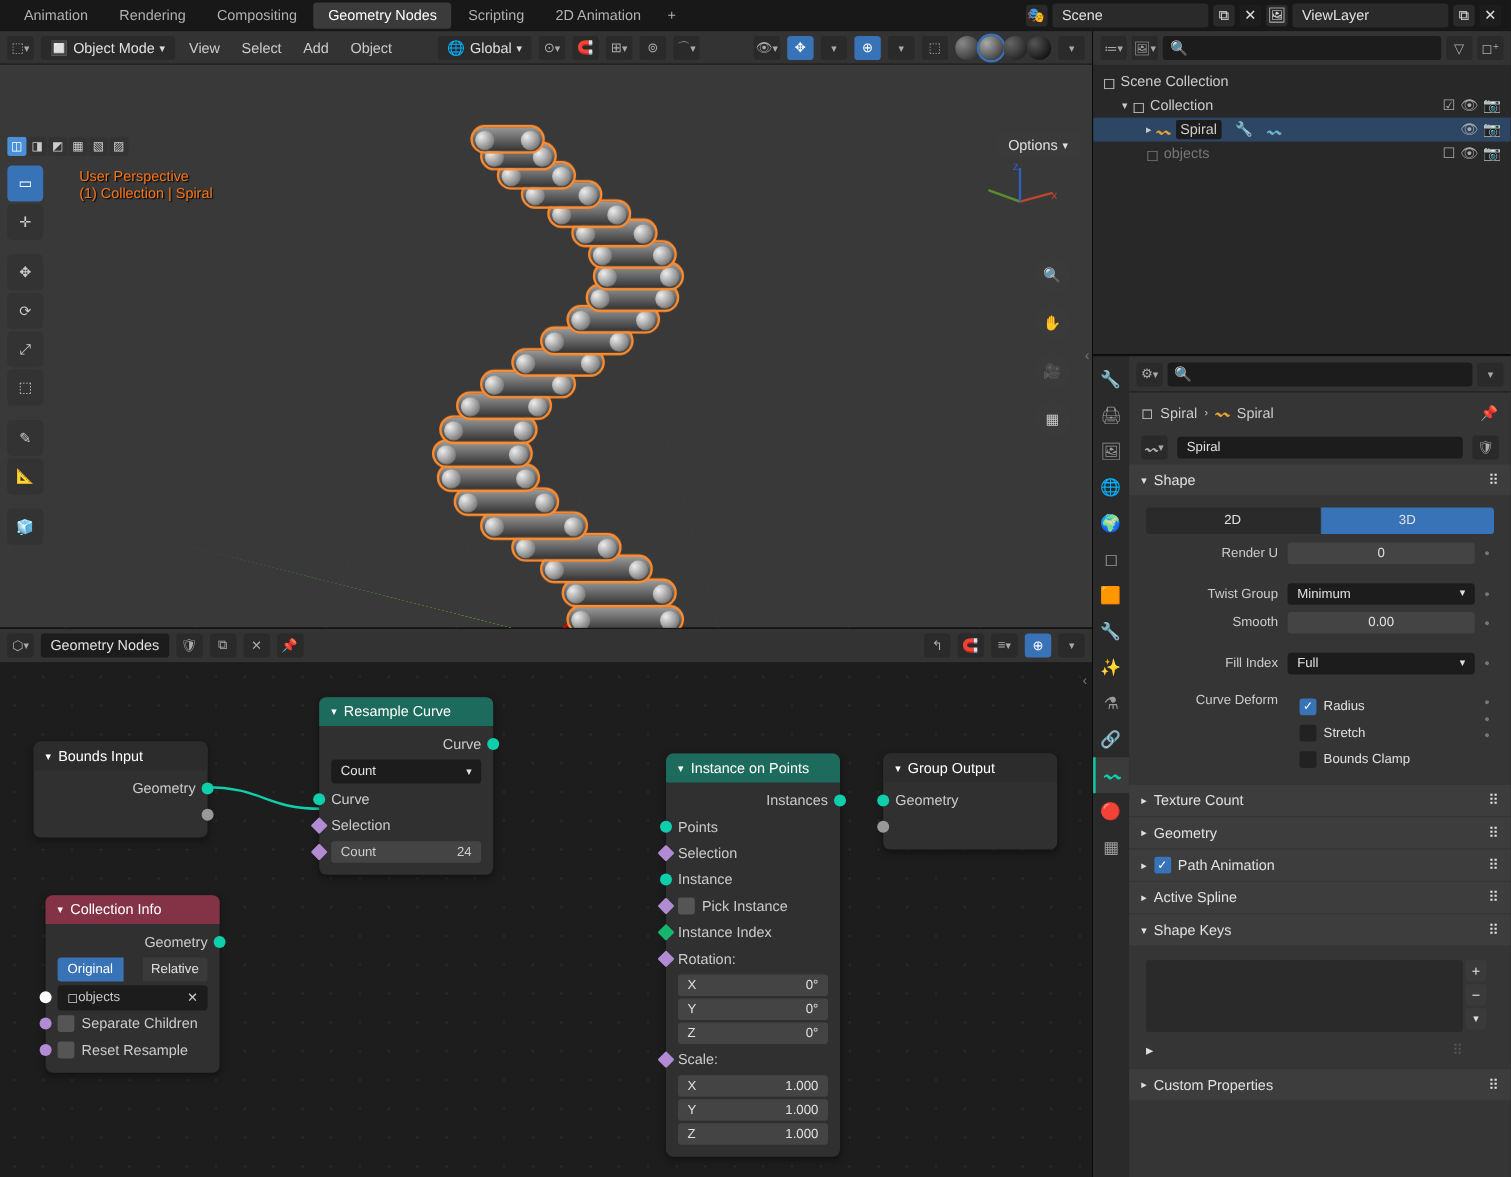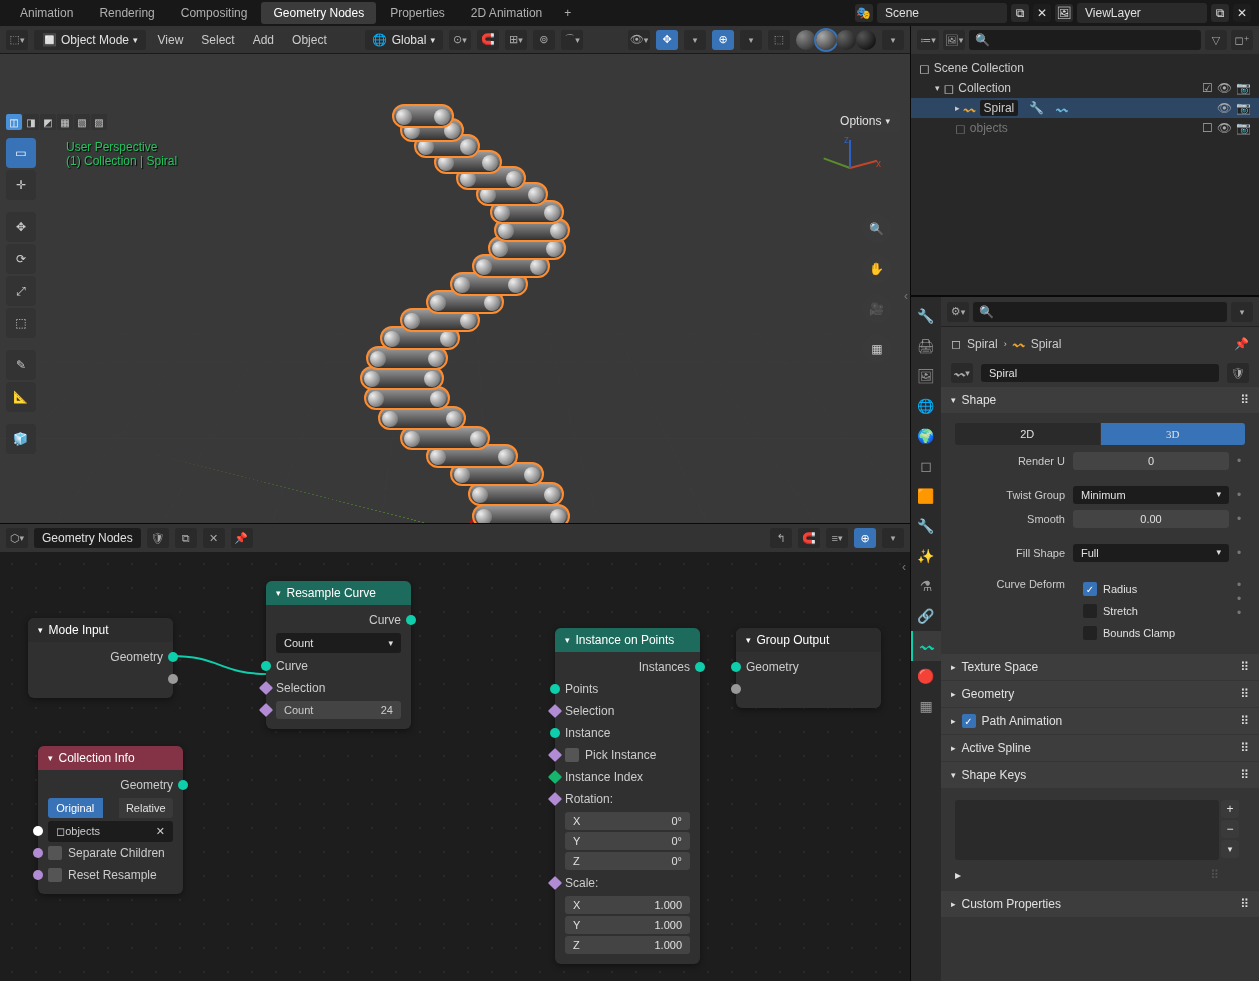--- a/index.html
+++ b/index.html
@@ -29,21 +29,21 @@
   background-size: 80px 80px; transform: perspective(800px) rotateX(64deg) translateY(200px); transform-origin: center 70%; }
 .viewport-axis-y { position: absolute; left:0; right:0; top:476px; height:1px; background: linear-gradient(to right, transparent, #4c7f2c 50%, transparent); transform: perspective(800px) rotateX(64deg) rotateZ(30deg); }
 .cursor3d { position:absolute; left: 467px; top: 464px; width:22px; height:22px; border:2px dashed #d00; border-radius:50%; }
 .cursor3d::after{content:''; position:absolute; inset:6px; background:#fff; border-radius:50%;}
 
 .spiral-obj { position: absolute; left: 360px; top: 50px; width: 260px; height: 460px; }
 .pill { position:absolute; width: 70px; height:24px; border-radius:12px; background: linear-gradient(180deg,#999,#333); border:2px solid #ff8c2f; }
 .pill::before,.pill::after { content:''; position:absolute; top:3px; width:16px; height:16px; border-radius:50%; background: radial-gradient(circle at 30% 30%, #eee, #555); }
 .pill::before { left:2px; } .pill::after { right:2px; }
 
-.info-text { position: absolute; left: 66px; top: 86px; color: #22c55e; font-size:12px; text-shadow: 1px 1px 1px #000;}
+.info-text { position: absolute; left: 66px; top: 86px; color: #f97316; font-size:12px; text-shadow: 1px 1px 1px #000;}
 .toolbar-left { position: absolute; left: 6px; top: 60px; width: 32px; display:flex; flex-direction:column; gap:2px;}
 .toolbar-left .row2 { display:flex; gap:1px; margin-bottom:6px; width: 130px;}
 .tool-icon { width:30px; height:30px; background:#333; border-radius:4px; display:flex; align-items:center; justify-content:center; color:#ccc; cursor:pointer;}
 .tool-icon.sel { background:#3873b8; color:#fff;}
 .tool-icon.small { width:16px; height:16px; border-radius:2px; font-size:10px;}
 .tool-icon.small.sel { background:#4a90d9; }
 
 .view-gizmo { position:absolute; right:30px; top:84px; width:60px; height:60px; }
 .view-gizmo .axis { position:absolute; width:28px; height:2px; left:30px; top:29px; transform-origin:left center; }
 .view-gizmo .ax-x { background:#c1452b; transform:rotate(-15deg);} 
@@ -110,41 +110,41 @@
 .breadcrumb { display:flex; align-items:center; gap:6px; padding:8px 10px; color:#ccc;}
 .prop-field-row { display:flex; align-items:center; padding:3px 10px; gap:8px;}
 .prop-label { width:110px; text-align:right; font-size:11px; color:#ccc;}
 .prop-input { flex:1; background:#444; border-radius:3px; padding:3px 0; text-align:center; font-size:11px;}
 .prop-input.dark { background:#1c1c1c; display:flex; justify-content:space-between; padding:3px 8px; text-align:left;}
 .prop-dot { width:8px; color:#777;}
 .panel-header { background:#3d3d3d; padding:6px 10px; display:flex; align-items:center; gap:6px; cursor:pointer; color:#e0e0e0; margin-top:1px;}
 .panel-body { padding:6px 4px; background:#353535;}
 .toggle-row { display:flex; gap:1px; margin:4px 10px;}
 .toggle-btn { flex:1; text-align:center; padding:5px; background:#2a2a2a; font-size:11px; cursor:pointer;}
-.toggle-btn.active { background:#3873b8;font-family:Liberation Serif, serif;}
+.toggle-btn.active { background:#3873b8;}
 .toggle-btn:first-child{border-radius:3px 0 0 3px;}
 .toggle-btn:last-child{border-radius:0 3px 3px 0;}
 .check-row { display:flex; align-items:center; padding:4px 10px; gap:6px; font-size:11px;}
 .checkbox2 { width:14px; height:14px; background:#222; border-radius:2px;}
 .checkbox2.on { background:#3873b8; display:flex; align-items:center; justify-content:center; color:#fff; font-size:10px;}
 .shape-keys-box { background:#2a2a2a; margin:6px 10px; height:60px; border-radius:3px; position:relative;}
 .sk-buttons { position:absolute; right:-20px; top:0; display:flex; flex-direction:column; gap:2px;}
 .sk-btn { width:18px; height:18px; background:#3a3a3a; border-radius:3px; display:flex; align-items:center; justify-content:center; font-size:12px; cursor:pointer;}
 .chev { font-size:9px; }
 .small-icon { font-size:13px;}
 </style>
 </head>
 <body>
 
 <div class="top-tabs">
   <div class="top-tab">Animation</div>
   <div class="top-tab">Rendering</div>
   <div class="top-tab">Compositing</div>
   <div class="top-tab active">Geometry Nodes</div>
-  <div class="top-tab">Properties</div>
+  <div class="top-tab">Scripting</div>
   <div class="top-tab">2D Animation</div>
   <div class="top-tab plus">+</div>
   <div class="scene-controls">
     <div class="icon-btn">🎭</div>
     <div class="scene-box wide">
         <span>Scene</span>
       </div>
     <div class="icon-btn">⧉</div>
     <div class="icon-btn dark">✕</div>
     <div class="icon-btn">🖼</div>
@@ -300,21 +300,21 @@
     <svg class="wires">
       <path d="M 171 104 C 220 104, 220 122, 268 122"></path>
       <path d="M 412 68 C 480 68, 490 135, 557 135"></path>
       <path d="M 180 231 C 300 231, 450 182, 557 182"></path>
       <path d="M 701 113 C 720 113, 720 113, 738 113"></path>
     </svg>
 
     <div class="node" style="left:28px; top:66px; width:145px">
       <div class="node-header-bar hdr-dark">
               <span class="chev">▾</span>
-              <span>Mode Input</span>
+              <span>Bounds Input</span>
             </div>
       <div class="node-body">
         <div class="node-row right">
                 <span>Geometry</span>
                 <span class="socket out sock-geo"></span>
               </div>
         <div class="node-row right">
                 <span class="socket out sock-grey"></span>
               </div>
       </div>
@@ -583,21 +583,21 @@
               </div>
           <div class="prop-dot">•</div>
         </div>
         <div class="prop-field-row">
           <div class="prop-label">Smooth</div>
           <div class="prop-input">0.00</div>
           <div class="prop-dot">•</div>
         </div>
         <div style="height:10px"></div>
         <div class="prop-field-row">
-          <div class="prop-label">Fill Shape</div>
+          <div class="prop-label">Fill Index</div>
           <div class="prop-input dark">
                 <span>Full</span>
                 <span class="chev">▾</span>
               </div>
           <div class="prop-dot">•</div>
         </div>
         <div style="height:10px"></div>
         <div class="prop-field-row" style="align-items:flex-start">
           <div class="prop-label">Curve Deform</div>
           <div style="flex:1">
@@ -613,21 +613,21 @@
                   <span class="checkbox2"></span>
                   <span>Bounds Clamp</span>
                 </div>
           </div>
           <div class="prop-dot">•<br>•<br>•</div>
         </div>
       </div>
 
       <div class="panel-header">
             <span class="chev">▸</span>
-            <span>Texture Space</span>
+            <span>Texture Count</span>
             <span style="margin-left:auto">⠿</span>
           </div>
       <div class="panel-header">
             <span class="chev">▸</span>
             <span>Geometry</span>
             <span style="margin-left:auto">⠿</span>
           </div>
       <div class="panel-header">
             <span class="chev">▸</span>
             <span class="checkbox2 on">✓</span>

